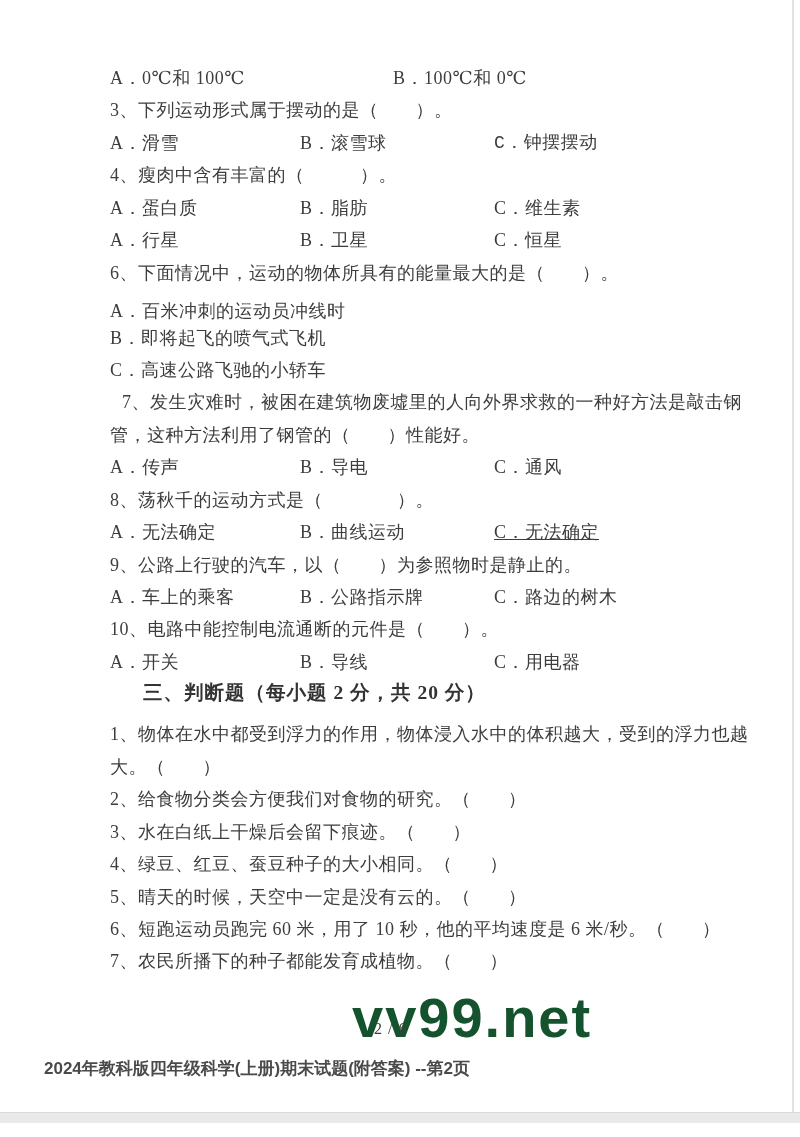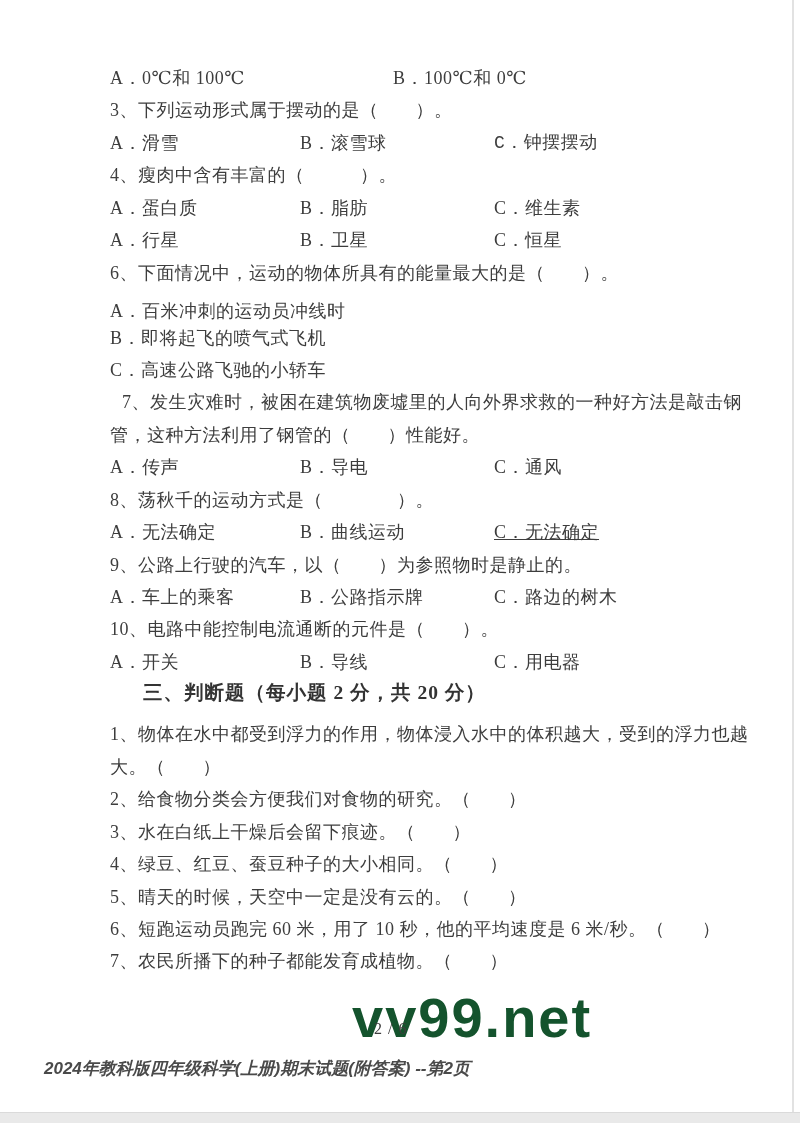--- a/index.html
+++ b/index.html
@@ -32,21 +32,21 @@
     font-weight:bold; font-size:56px; letter-spacing:2px;
     color:#14532d; z-index:1; user-select:none;
   }
   .page-number {
     position:absolute; left:374px; top:1020px; z-index:2;
     font-size:16px; color:#3d3d3d; letter-spacing:1px; white-space:pre;
   }
   .footer-text {
     position:absolute; left:44px; top:1057px; z-index:2;
     font-family:"Liberation Sans","DejaVu Sans",sans-serif;
-    font-weight:bold; font-size:17px; color:#4a4a4a; white-space:pre;font-style:italic;
+    font-weight:bold; font-size:17px; color:#4a4a4a; white-space:pre;
   }
   .bottom-band {
     position:absolute; left:0; top:1112px; width:800px; height:11px;
     background:#e9e9e9; border-top:1px solid #dadada;
   }
 </style>
 </head>
 <body>
 
 <div class="page">

